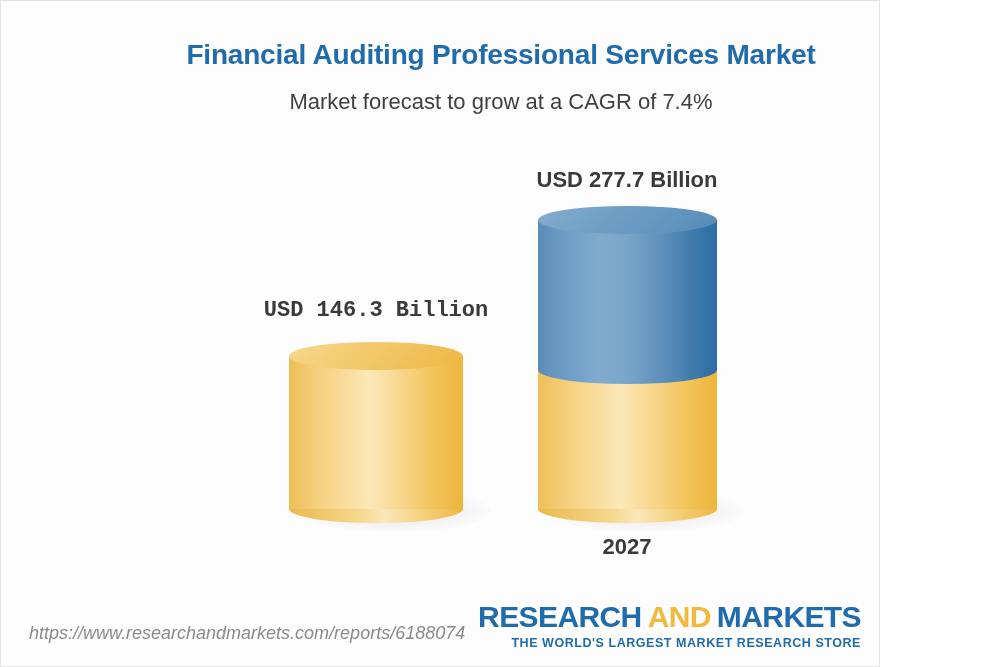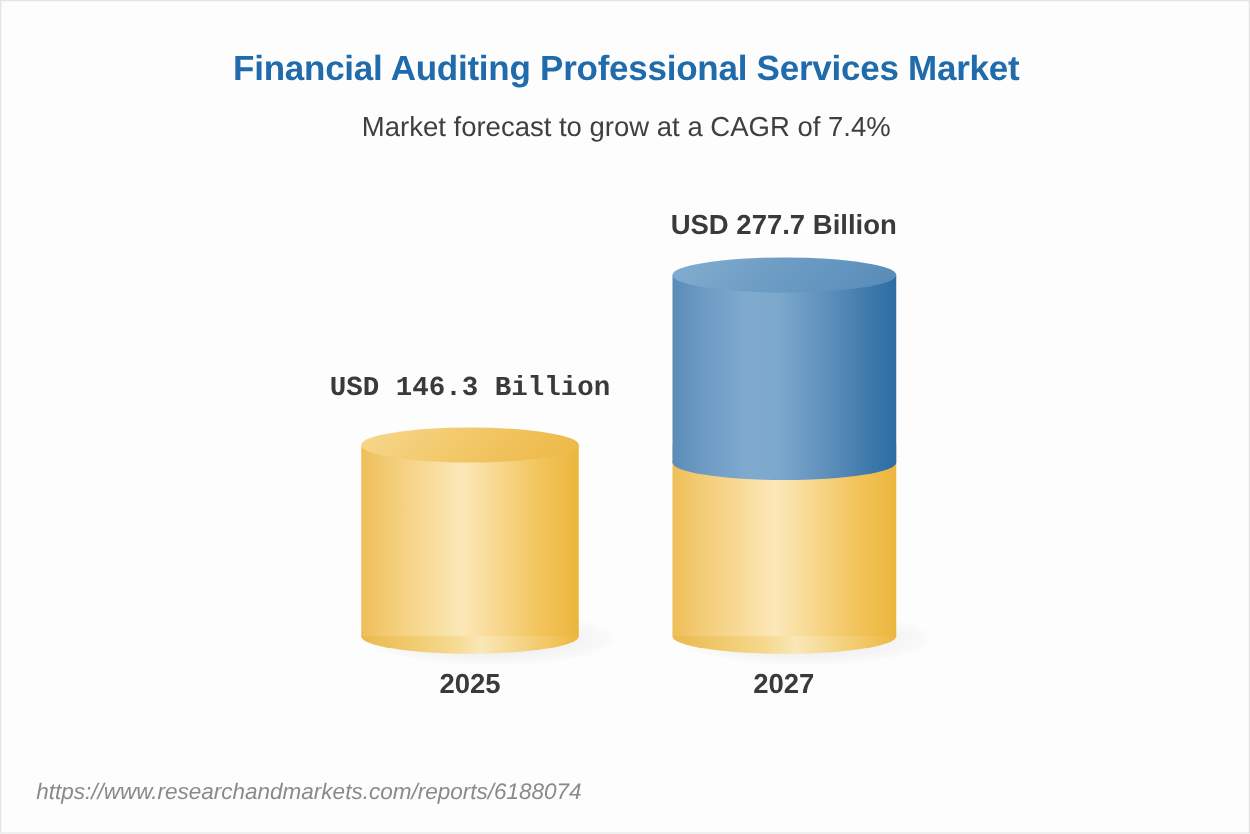--- a/index.html
+++ b/index.html
@@ -5,21 +5,21 @@
   html, body {
     margin: 0;
     padding: 0;
     background: #ffffff;
   }
   body {
     font-family: "Liberation Sans", sans-serif;
   }
   .canvas {
     position: relative;
-    width: 1000px;
+    width: 880px;
     height: 667px;
     background: #fdfdfd;
     box-sizing: border-box;
     border: 1px solid #e4e4e4;
     overflow: hidden;
   }
   
   .title {
     position: absolute;
     left: 0;
@@ -158,21 +158,20 @@
                       #f2c45c 82%,
                       #ecb63c 100%);"></div>
 
         <div class="cyl-top" style="top:0; height:28px;
                     background:linear-gradient(135deg,#f6d88f 0%,#f3cc72 35%,#f0c058 70%,#edb945 100%);"></div>
       </div>
     </div>
 
     <div class="value-label" style="left:175px; top:297px; width:400px;font-family:Liberation Mono, monospace;">USD 146.3 Billion</div>
 
-    <div class="cat-label" style="left:175px; top:533px; width:400px;">2025</div>
 
     <div class="bar-group" style="left:537px; top:205px; width:179px; height:308px;">
 
       <div class="shadow-ellipse" style="left:6px; top:284px; width:200px; height:42px;"></div>
 
       <div class="cyl" style="left:0; top:0; width:179px; height:308px;">
 
         <div class="cyl-bottom" style="top:289px; height:28px;
                     background:linear-gradient(to right,#eab94a 0%,#f6d98f 42%,#fae7b8 55%,#eeb83f 100%);"></div>
         <div class="cyl-body" style="top:150px; height:153px;
@@ -211,14 +210,18 @@
     </div>
 
     <div class="value-label" style="left:426px; top:166px; width:400px;">USD 277.7 Billion</div>
 
     <div class="cat-label" style="left:426px; top:533px; width:400px;">2027</div>
 
   </div>
 
   <a class="url" style="text-decoration:none;font-style:italic;">https://www.researchandmarkets.com/reports/6188074</a>
 
+  <div class="logo">
+    <div class="logo-main"><span>RESEARCH</span><span class="logo-and" style="margin:0 6px;">AND</span><span>MARKETS</span></div>
+    <div class="logo-tag">THE WORLD'S LARGEST MARKET RESEARCH STORE</div>
+  </div>
 
 </div>
 
 </body></html>

